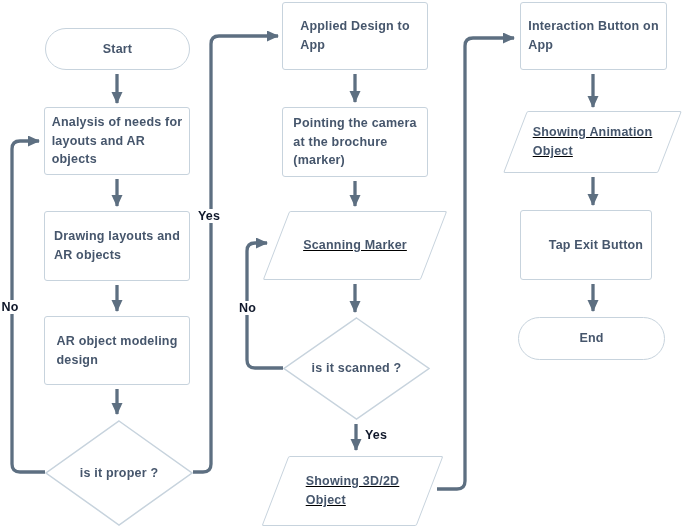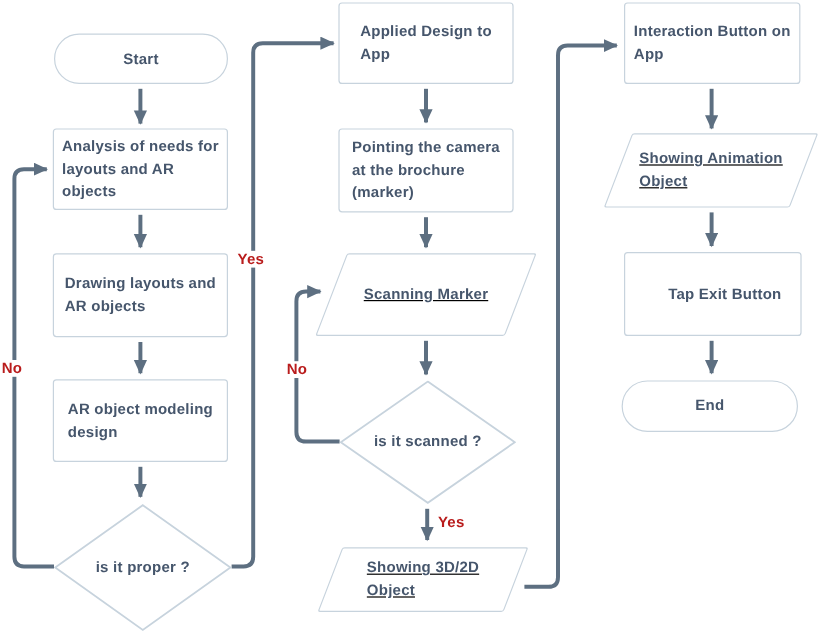--- a/index.html
+++ b/index.html
@@ -66,21 +66,21 @@
     z-index: 1;
   }
   .edge-label {
     position: absolute;
     z-index: 3;
     background: #ffffff;
     text-align: center;
     font-size: 12.5px;
     font-weight: 700;
     letter-spacing: 0.2px;
-    color: #b91c1c;
+    color: #0f172a;
     padding: 0 1px;
   }
 </style>
 </head>
 <body>
 
 <div id="canvas">
 
   <svg id="edges" width="685" height="528" viewBox="0 0 685 528">
     <defs>
@@ -150,38 +150,38 @@
       <polygon points="73.5,1 146,51.5 73.5,102 1,51.5" fill="#ffffff" stroke="#c7d3dd" stroke-width="1.5"></polygon>
     </svg>
     <div class="node-label">is it scanned ?</div>
   </div>
 
   <div class="node para" style="left:263px; top:211px; width:184px; height:69px;">
     <div class="para-bg" style="left:13px; right:13px;"></div>
     <div class="node-label">Scanning Marker</div>
   </div>
 
-  <div class="node para" style="left:262px; top:456px; width:181px; height:54px;">
+  <div class="node para" style="left:262px; top:456px; width:181px; height:70px;">
     <div class="para-bg" style="left:13px; right:13px;"></div>
     <div class="node-label">Showing 3D/2D
 Object</div>
   </div>
 
   <div class="node rect" style="left:520px; top:2px; width:147px; height:68px;">
     <div class="node-label">Interaction Button on
 App</div>
   </div>
 
   <div class="node para" style="left:503px; top:111px; width:179px; height:62px;">
     <div class="para-bg" style="left:12px; right:12px;"></div>
     <div class="node-label">Showing Animation
 Object</div>
   </div>
 
-  <div class="node rect" style="left:520px; top:210px; width:148px; height:70px;padding-left:20px;">
+  <div class="node rect" style="left:520px; top:210px; width:132px; height:70px;padding-left:20px;">
     <div class="node-label">Tap Exit Button</div>
   </div>
 
   <div class="node terminator" style="left:518px; top:317px; width:147px; height:43px;">
     <div class="node-label">End</div>
   </div>
 
   <div class="edge-label" style="left:194px; top:209px; width:28px;">Yes</div>
 
   <div class="edge-label" style="left:0px; top:300px; width:18px;">No</div>

